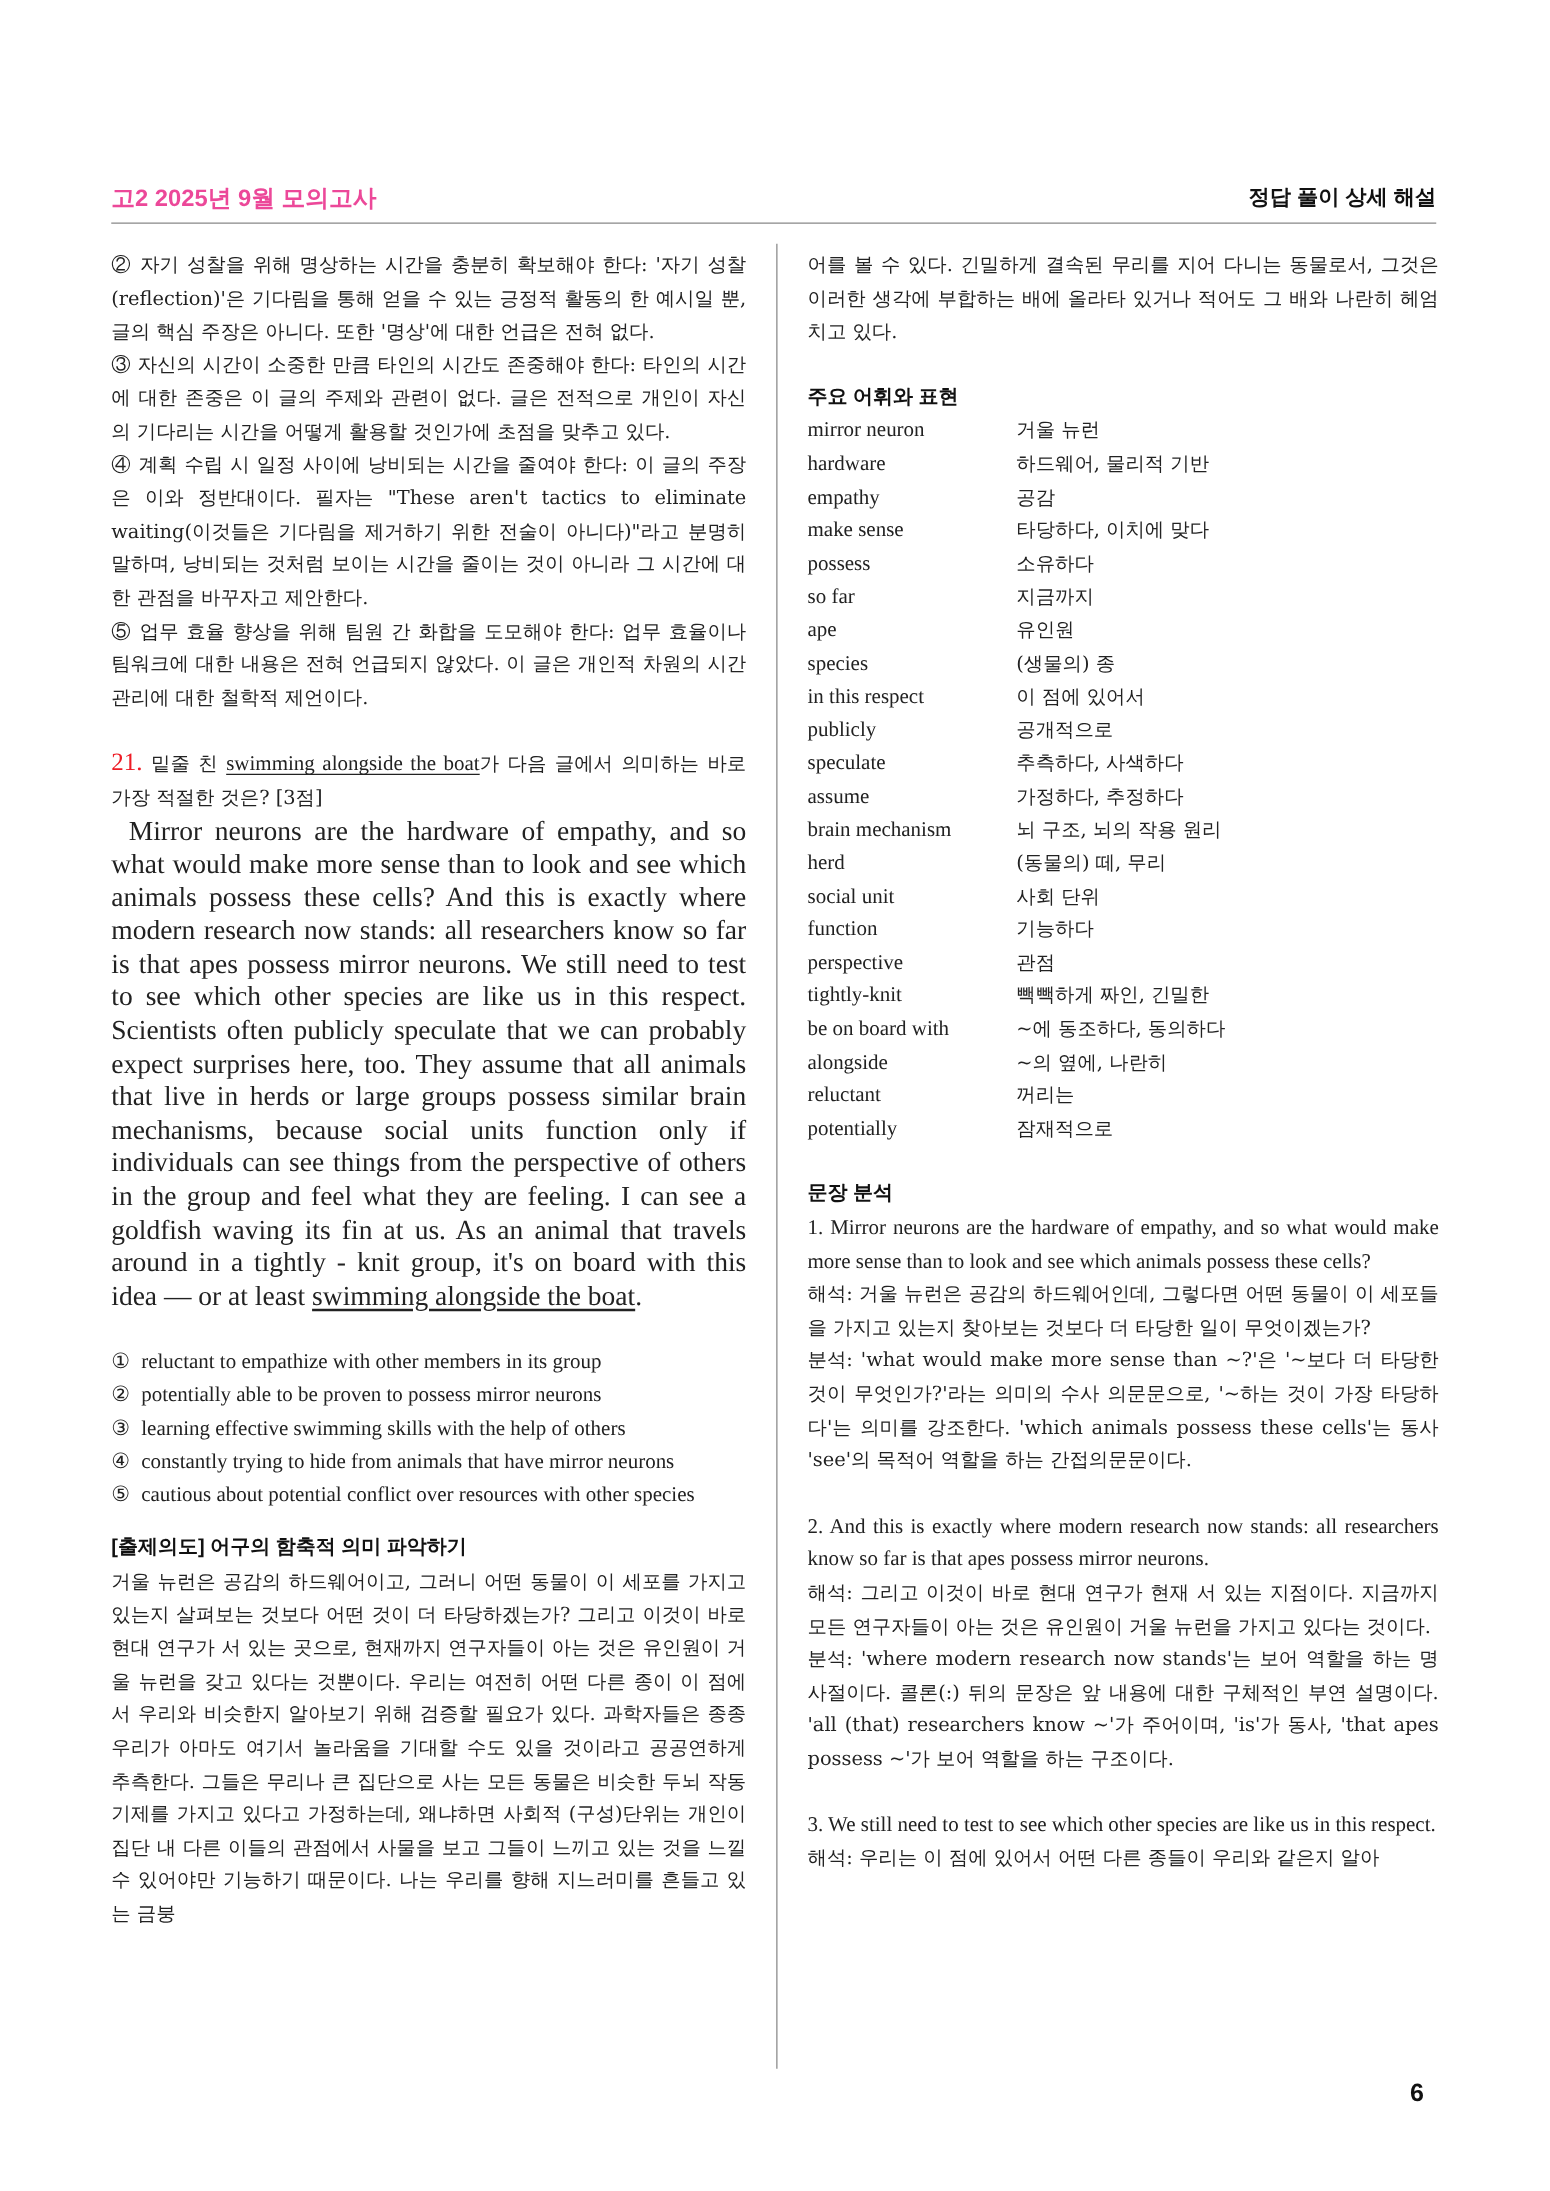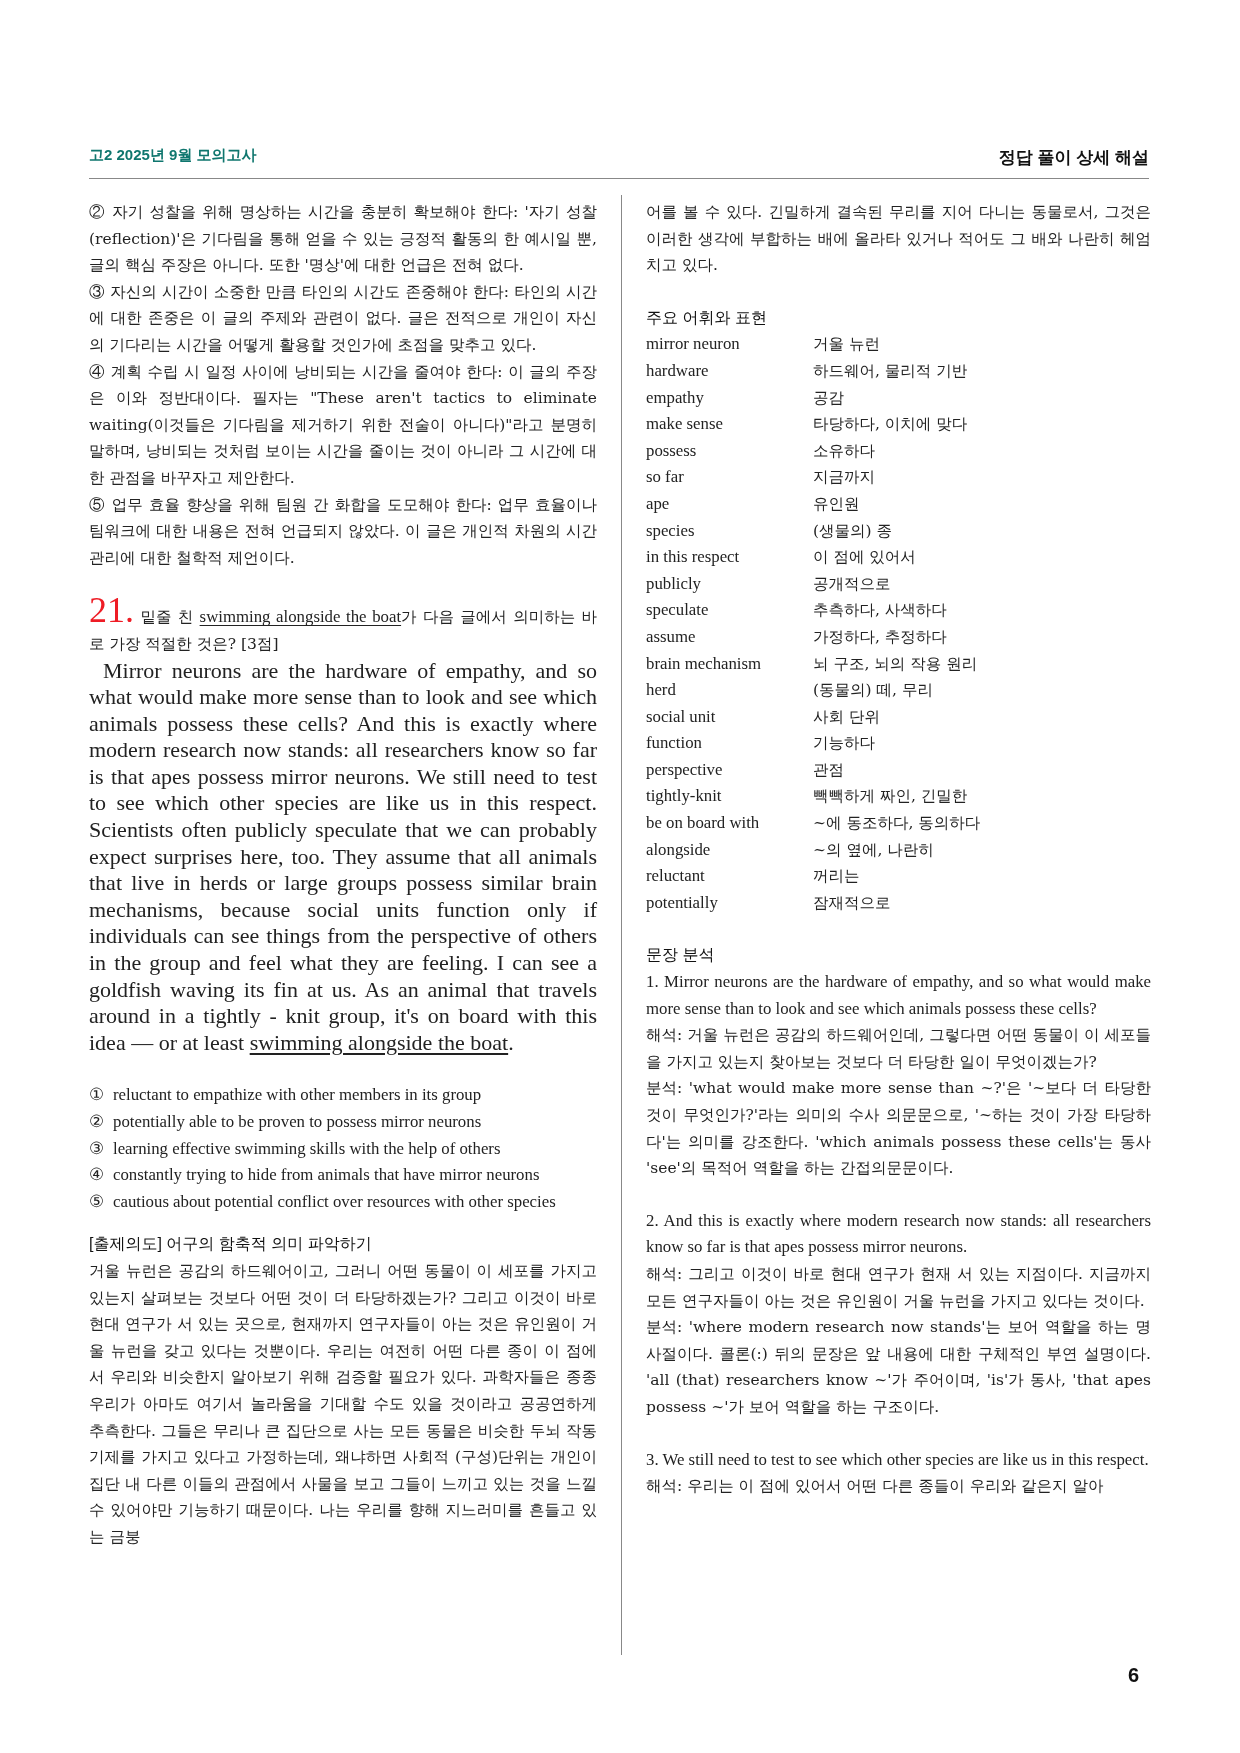--- a/index.html
+++ b/index.html
@@ -1,34 +1,34 @@
 <!DOCTYPE html>
 <html><head>
 <meta charset="utf-8">
 <style>
   html, body { margin: 0; padding: 0; background: #ffffff; }
   body { width: 1240px; height: 1753px; position: relative; overflow: hidden; color: #1a1a1a; }
   .page-header { position: absolute; left: 89px; top: 140px; width: 1060px; height: 40px; }
-  .hdr-left { position: absolute; left: 0; top: 6px; font-family: "Liberation Sans", sans-serif; font-weight: bold; font-size: 15px; color: #0f766e; }
+  .hdr-left { position: absolute; left: 0; top: 6px; font-family: "Liberation Sans", sans-serif; font-weight: bold; font-size: 19px; color: #ec4899; }
   .hdr-right { position: absolute; right: 0; top: 6px; font-family: "Liberation Sans", sans-serif; font-weight: bold; font-size: 17px; color: #111; }
   .hdr-rule { position: absolute; left: 89px; top: 178px; width: 1060px; height: 1px; background: #888; }
   .col-divider { position: absolute; left: 621px; top: 195px; width: 1px; height: 1460px; background: #888; }
   .col { position: absolute; top: 199px; font-family: "DejaVu Serif", serif; font-size: 15.5px; line-height: 26.6px; color: #222; }
   .col-left { left: 89px; width: 508px; }
   .col-right { left: 646px; width: 505px; }
   p { margin: 0; text-align: justify; }
   .gap { height: 26px; }
   .q-line { text-align: justify; }
-  .q-num { font-family: "Liberation Serif", serif; font-size: 36px; color: #ee1c25; line-height: 26px; }
+  .q-num { font-family: "Liberation Serif", serif; font-size: 20px; color: #ee1c25; line-height: 26px; }
   .ul { text-decoration: underline; text-underline-offset: 3px; }
   .passage { text-indent: 14px; font-family: "Liberation Serif", serif; font-size: 22px; }
   .eng { font-family: "Liberation Serif", serif; font-size: 16.8px; }
   .choice { display: flex; font-family: "Liberation Serif", serif; font-size: 16.8px; }
   .choice .mark { width: 24px; flex: none; }
-  .sect-title { font-family: "Liberation Sans", sans-serif; font-weight: normal; font-size: 16px; color: #111; }
+  .sect-title { font-family: "Liberation Sans", sans-serif; font-weight: bold; font-size: 16px; color: #111; }
   .vocab-row { display: flex; }
   .vocab-en { width: 167px; flex: none; font-family: "Liberation Serif", serif; font-size: 16.8px; }
   .vocab-ko { flex: 1; }
   .page-num { position: absolute; left: 1128px; top: 1664px; font-family: "Liberation Sans", sans-serif; font-weight: bold; font-size: 20px; color: #111; }
 </style>
 </head>
 <body>
 
 <div class="page-header">
   <span class="hdr-left">고2 2025년 9월 모의고사</span>

